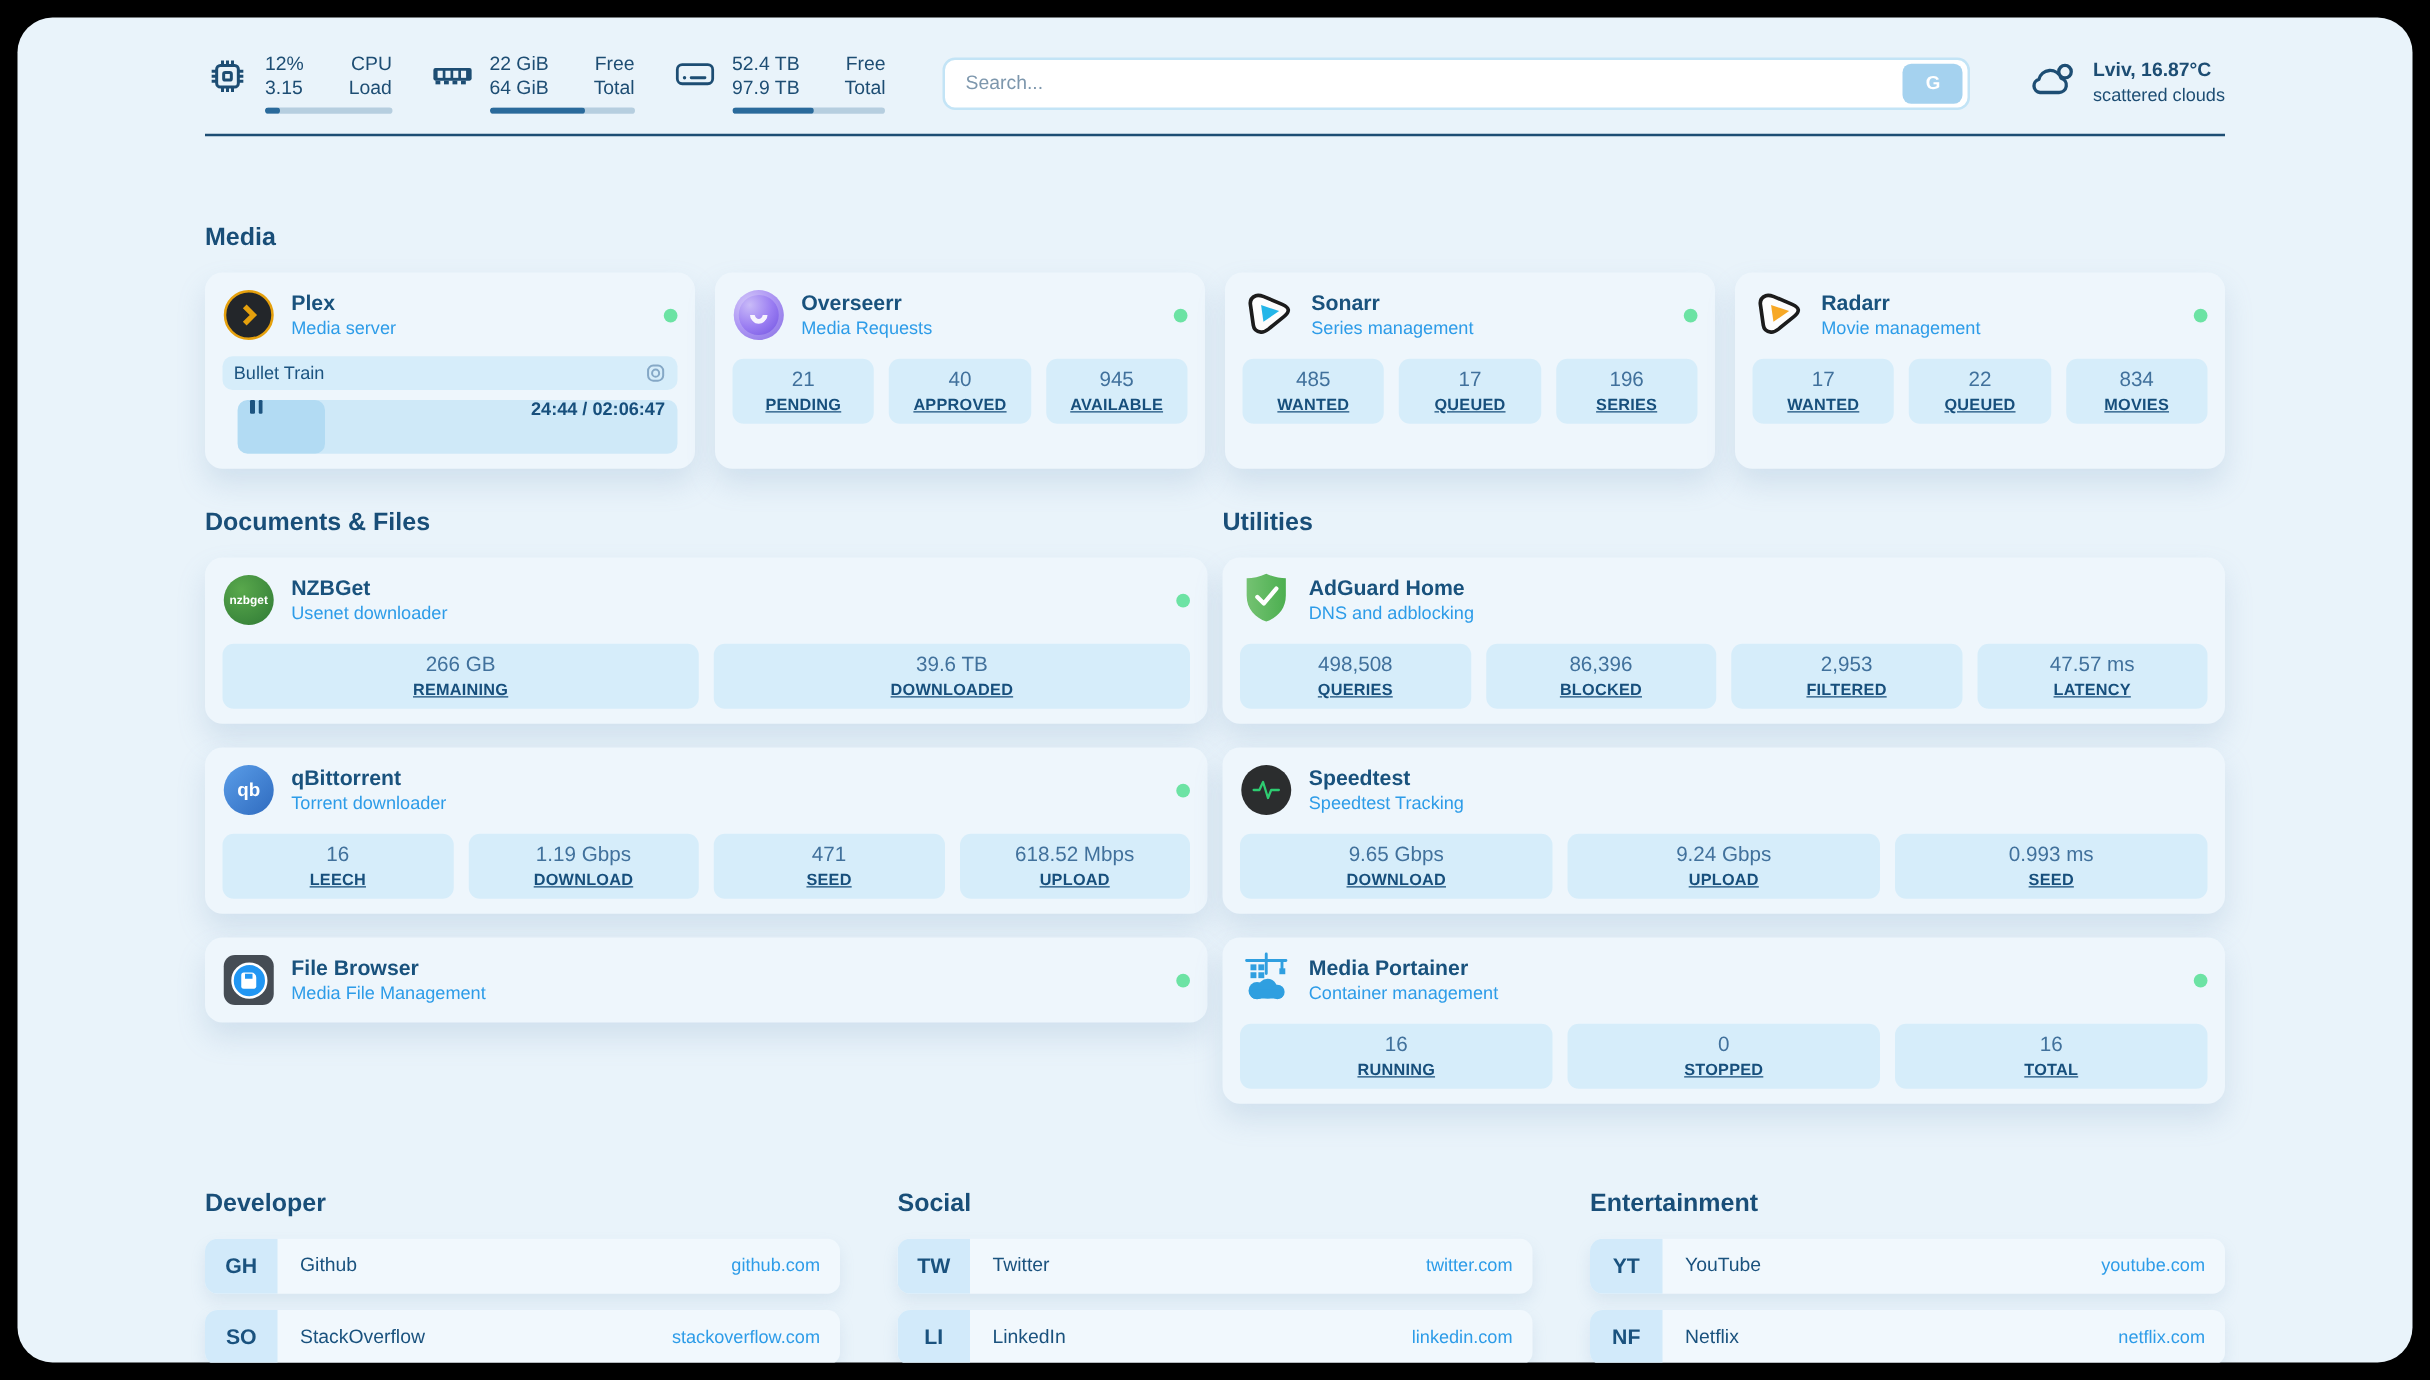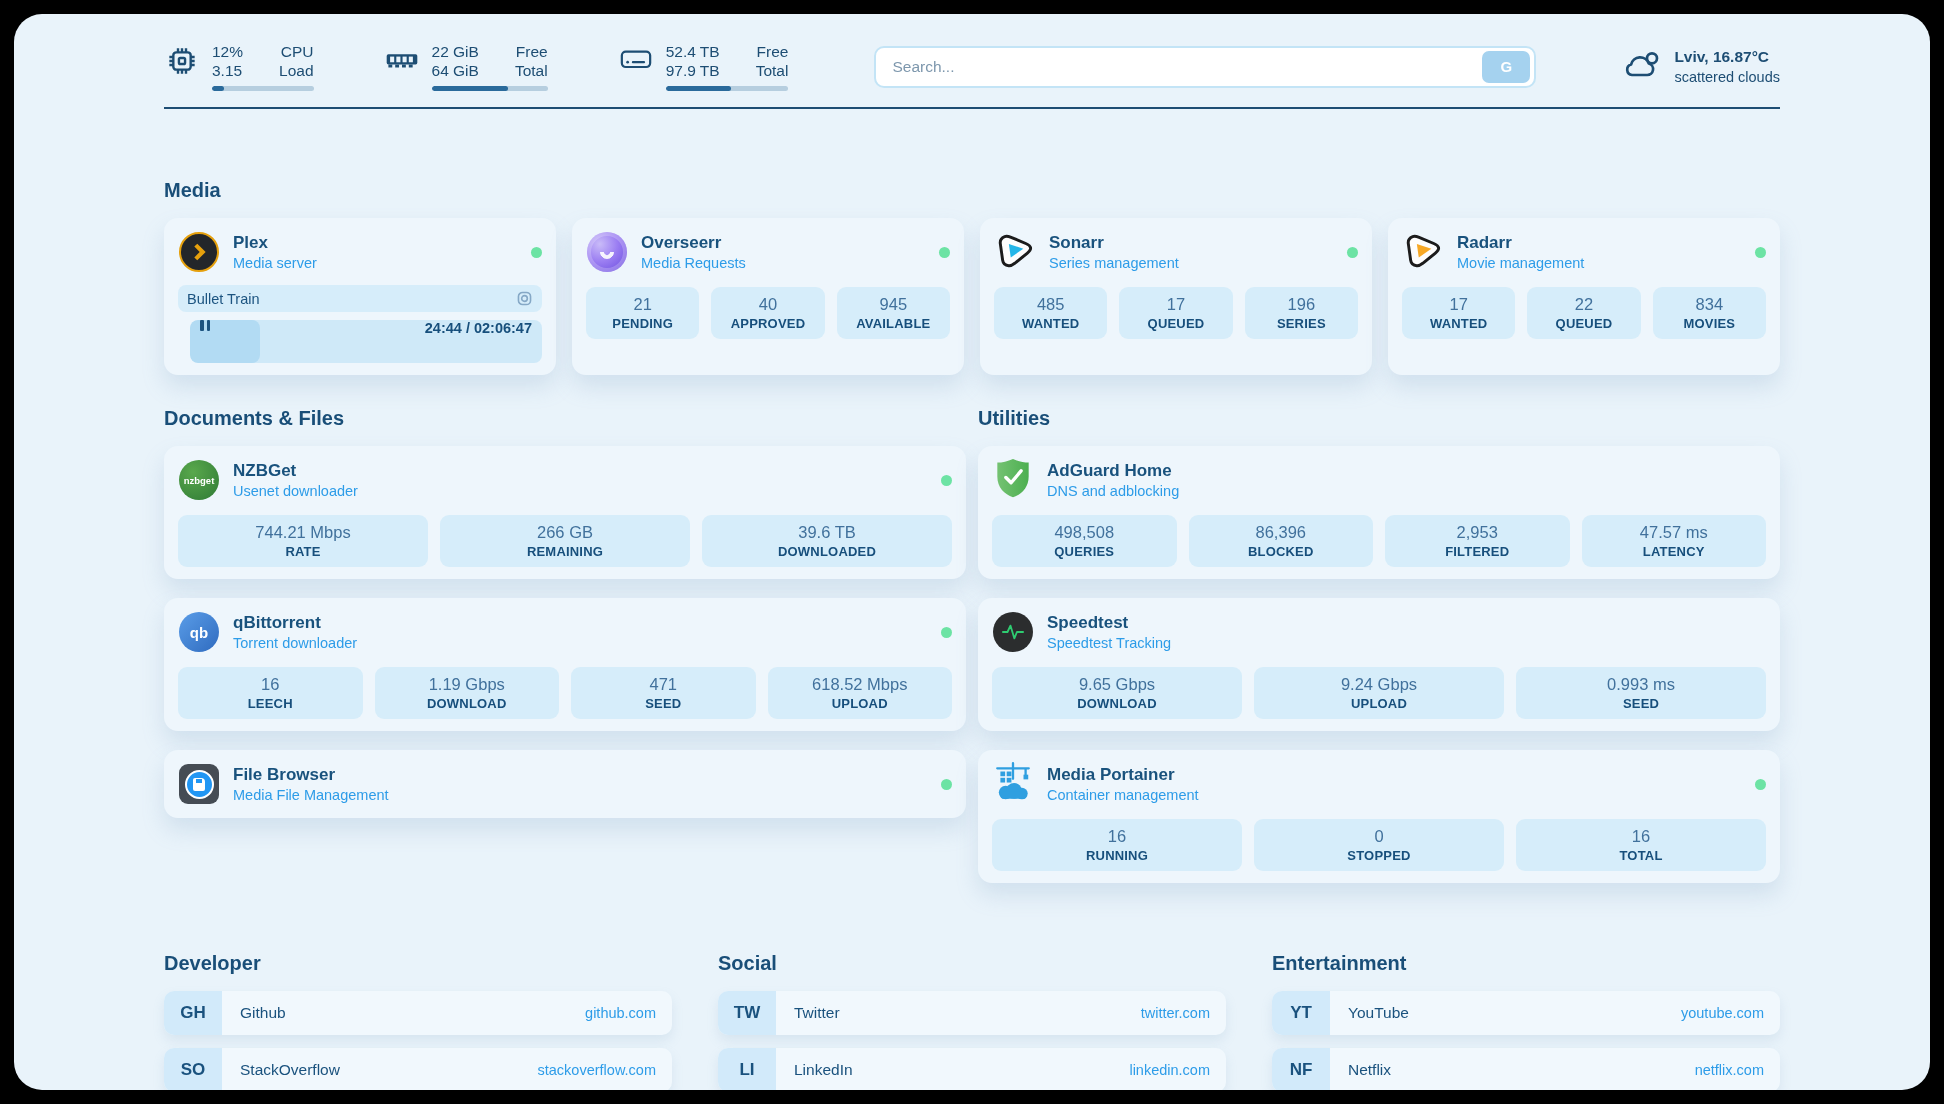--- a/index.html
+++ b/index.html
@@ -1,21 +1,21 @@
 <!DOCTYPE html>
 <html><head>
 <meta charset="utf-8">
 <style>
   * { margin:0; padding:0; box-sizing:border-box; }
   html,body { width:1944px; height:1104px; background:#000; font-family:"Liberation Sans", sans-serif; }
   .page { position:absolute; inset:14px; background:#e9f3fa; border-radius:28px; overflow:hidden; }
   .content { padding:0 150px; }
 
   
-  .topbar { display:flex; align-items:center; margin-top:28px;gap:40px; }
+  .topbar { display:flex; align-items:center; margin-top:28px; }
   .sys { display:flex; gap:12px; margin-right:30px; }
   .sys-icon { width:36px; display:flex; align-items:flex-start; justify-content:center; padding-top:3px; }
   .sys-body { display:flex; flex-direction:column; }
   .sys-rows { display:flex; gap:36px; }
   .sys-col { display:flex; flex-direction:column; font-size:15.5px; line-height:19px; color:#1d4d73; font-weight:500; }
   .sys-col.labels { text-align:right; }
   .bar { margin-top:6px; height:5px; border-radius:3px; background:#b6cedf; overflow:hidden; }
   .bar > span { display:block; height:100%; background:#2a6a9b; border-radius:3px; }
 
   .search { flex:1; height:42px; background:#fff; border:2px solid #c3e4f6; border-radius:10px;
@@ -43,21 +43,21 @@
   .card-head { display:flex; align-items:center; gap:13px; min-height:44px; }
   .icon-40 { width:42px; height:42px; flex:none; display:flex; align-items:center; justify-content:center; position:relative; }
   .svc-text { display:flex; flex-direction:column; }
   .svc-title { font-size:17px; font-weight:600; color:#19527d; line-height:22px; }
   .svc-sub { font-size:14.5px; color:#2d9ce8; line-height:18px; }
   .dot { width:11px; height:11px; border-radius:50%; background:#6ce3a4; margin-left:auto; }
 
   .stats { display:flex; gap:12px; margin-top:13px; }
   .stat { flex:1; background:#d6edfa; border-radius:9px; text-align:center; padding:7px 4px; }
   .stat-v { font-size:16.5px; color:#41719c; line-height:21px; }
-  .stat-l { font-size:13px; font-weight:700; color:#174f7c; line-height:17px; letter-spacing:.2px; }
+  .stat-l { font-size:13px; font-weight:700; color:#174f7c; line-height:17px; letter-spacing:.2px;text-decoration:underline; }
 
   
   .np-row { margin-top:11px; height:27px; background:#d6edfa; border-radius:8px;
             display:flex; align-items:center; padding:0 9px; font-size:14.5px; color:#1c5480; }
   .np-gear { margin-left:auto; display:flex; cursor:pointer; }
   .pg-row { margin-top:8px; height:43px; background:#cfe9f8; border-radius:8px; position:relative; overflow:hidden;
             display:flex; align-items:flex-start;margin-left:12px; }
   .pg-fill { position:absolute; left:0; top:0; bottom:0; background:#b2dbf3; border-radius:8px; }
   .pg-pause { position:relative; margin-left:10px; display:flex; gap:3px; }
   .pg-pause i { width:3.5px; height:11px; background:#1c5480; border-radius:1px; }
@@ -342,24 +342,20 @@
             <div class="icon-40">
                 <span class="ic-circle ic-nzbget">nzbget</span>
               </div>
             <div class="svc-text">
               <span class="svc-title">NZBGet</span>
               <span class="svc-sub">Usenet downloader</span>
             </div>
             <span class="dot"></span>
           </div>
           <div class="stats">
-            <div class="stat">
-              <div class="stat-v">744.21 Mbps</div>
-                <div class="stat-l">RATE</div>
-              </div>
             <div class="stat">
               <div class="stat-v">266 GB</div>
                 <div class="stat-l">REMAINING</div>
               </div>
             <div class="stat">
               <div class="stat-v">39.6 TB</div>
                 <div class="stat-l">DOWNLOADED</div>
               </div>
           </div>
         </div>

